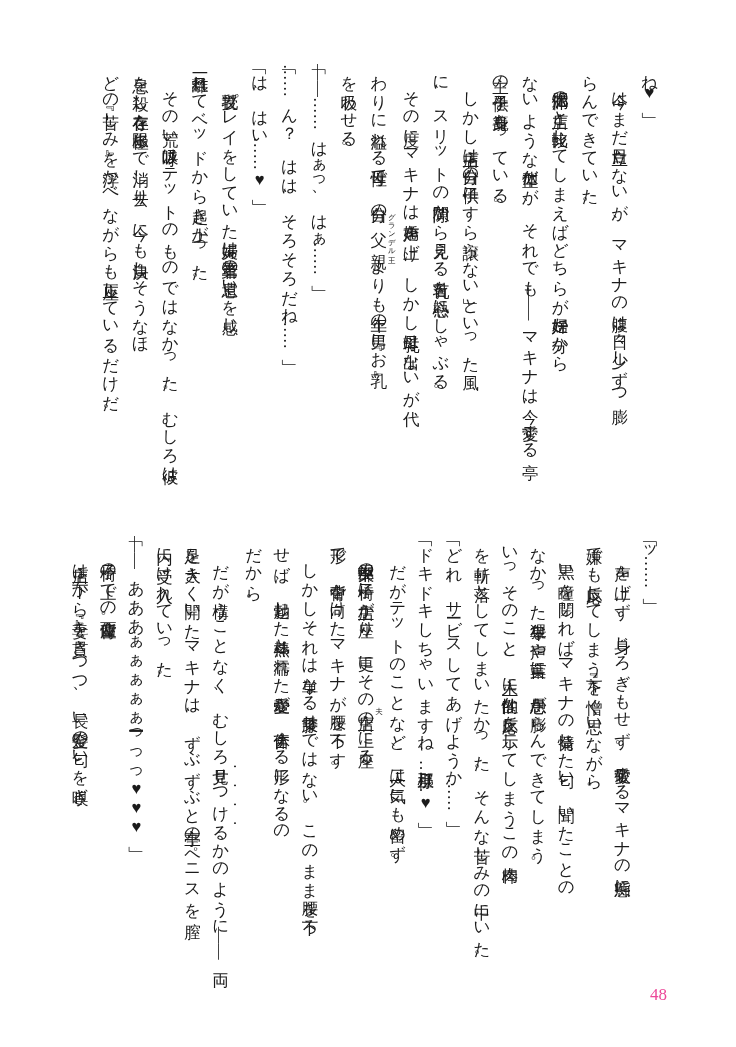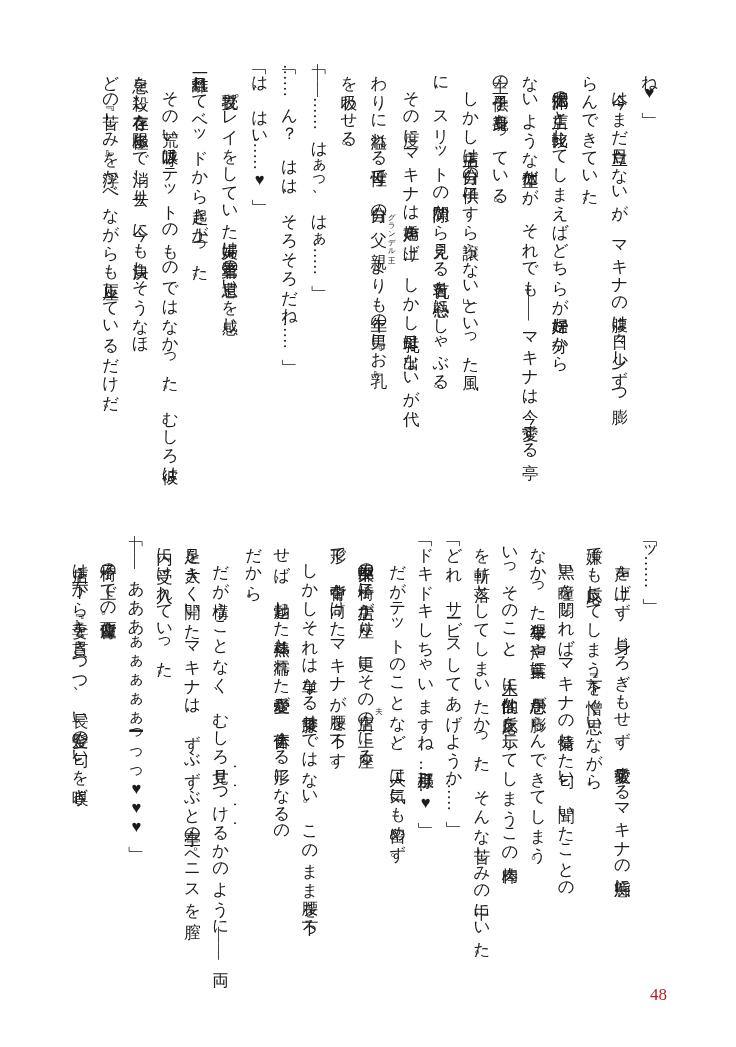--- a/index.html
+++ b/index.html
@@ -33,21 +33,21 @@
   ruby rt {
     font-size: 7.5px;
     font-family: "Liberation Serif", "DejaVu Serif", serif;
   }
   .emph {
     -webkit-text-emphasis: filled dot #1b1b1b;
     text-emphasis: filled dot #1b1b1b;
   }
   #page-number {
     position: absolute; top: 985px; left: 650px;
-    font-size: 17px; color: #b91c1c;
+    font-size: 17px; color: #ec4899;
     font-family: "Liberation Serif", "DejaVu Serif", serif;
   }
 </style>
 </head>
 <body style="background: rgb(255, 255, 255);">
 
 <div class="page">
   <div id="top-block" class="vblock" style="color: rgb(27, 27, 27);">
       <p class="line"><span>ね♥」</span></p>
       <p class="line"><span>　今はまだ目立たないが、マキナの腹は日々、少しずつ膨</span></p>

